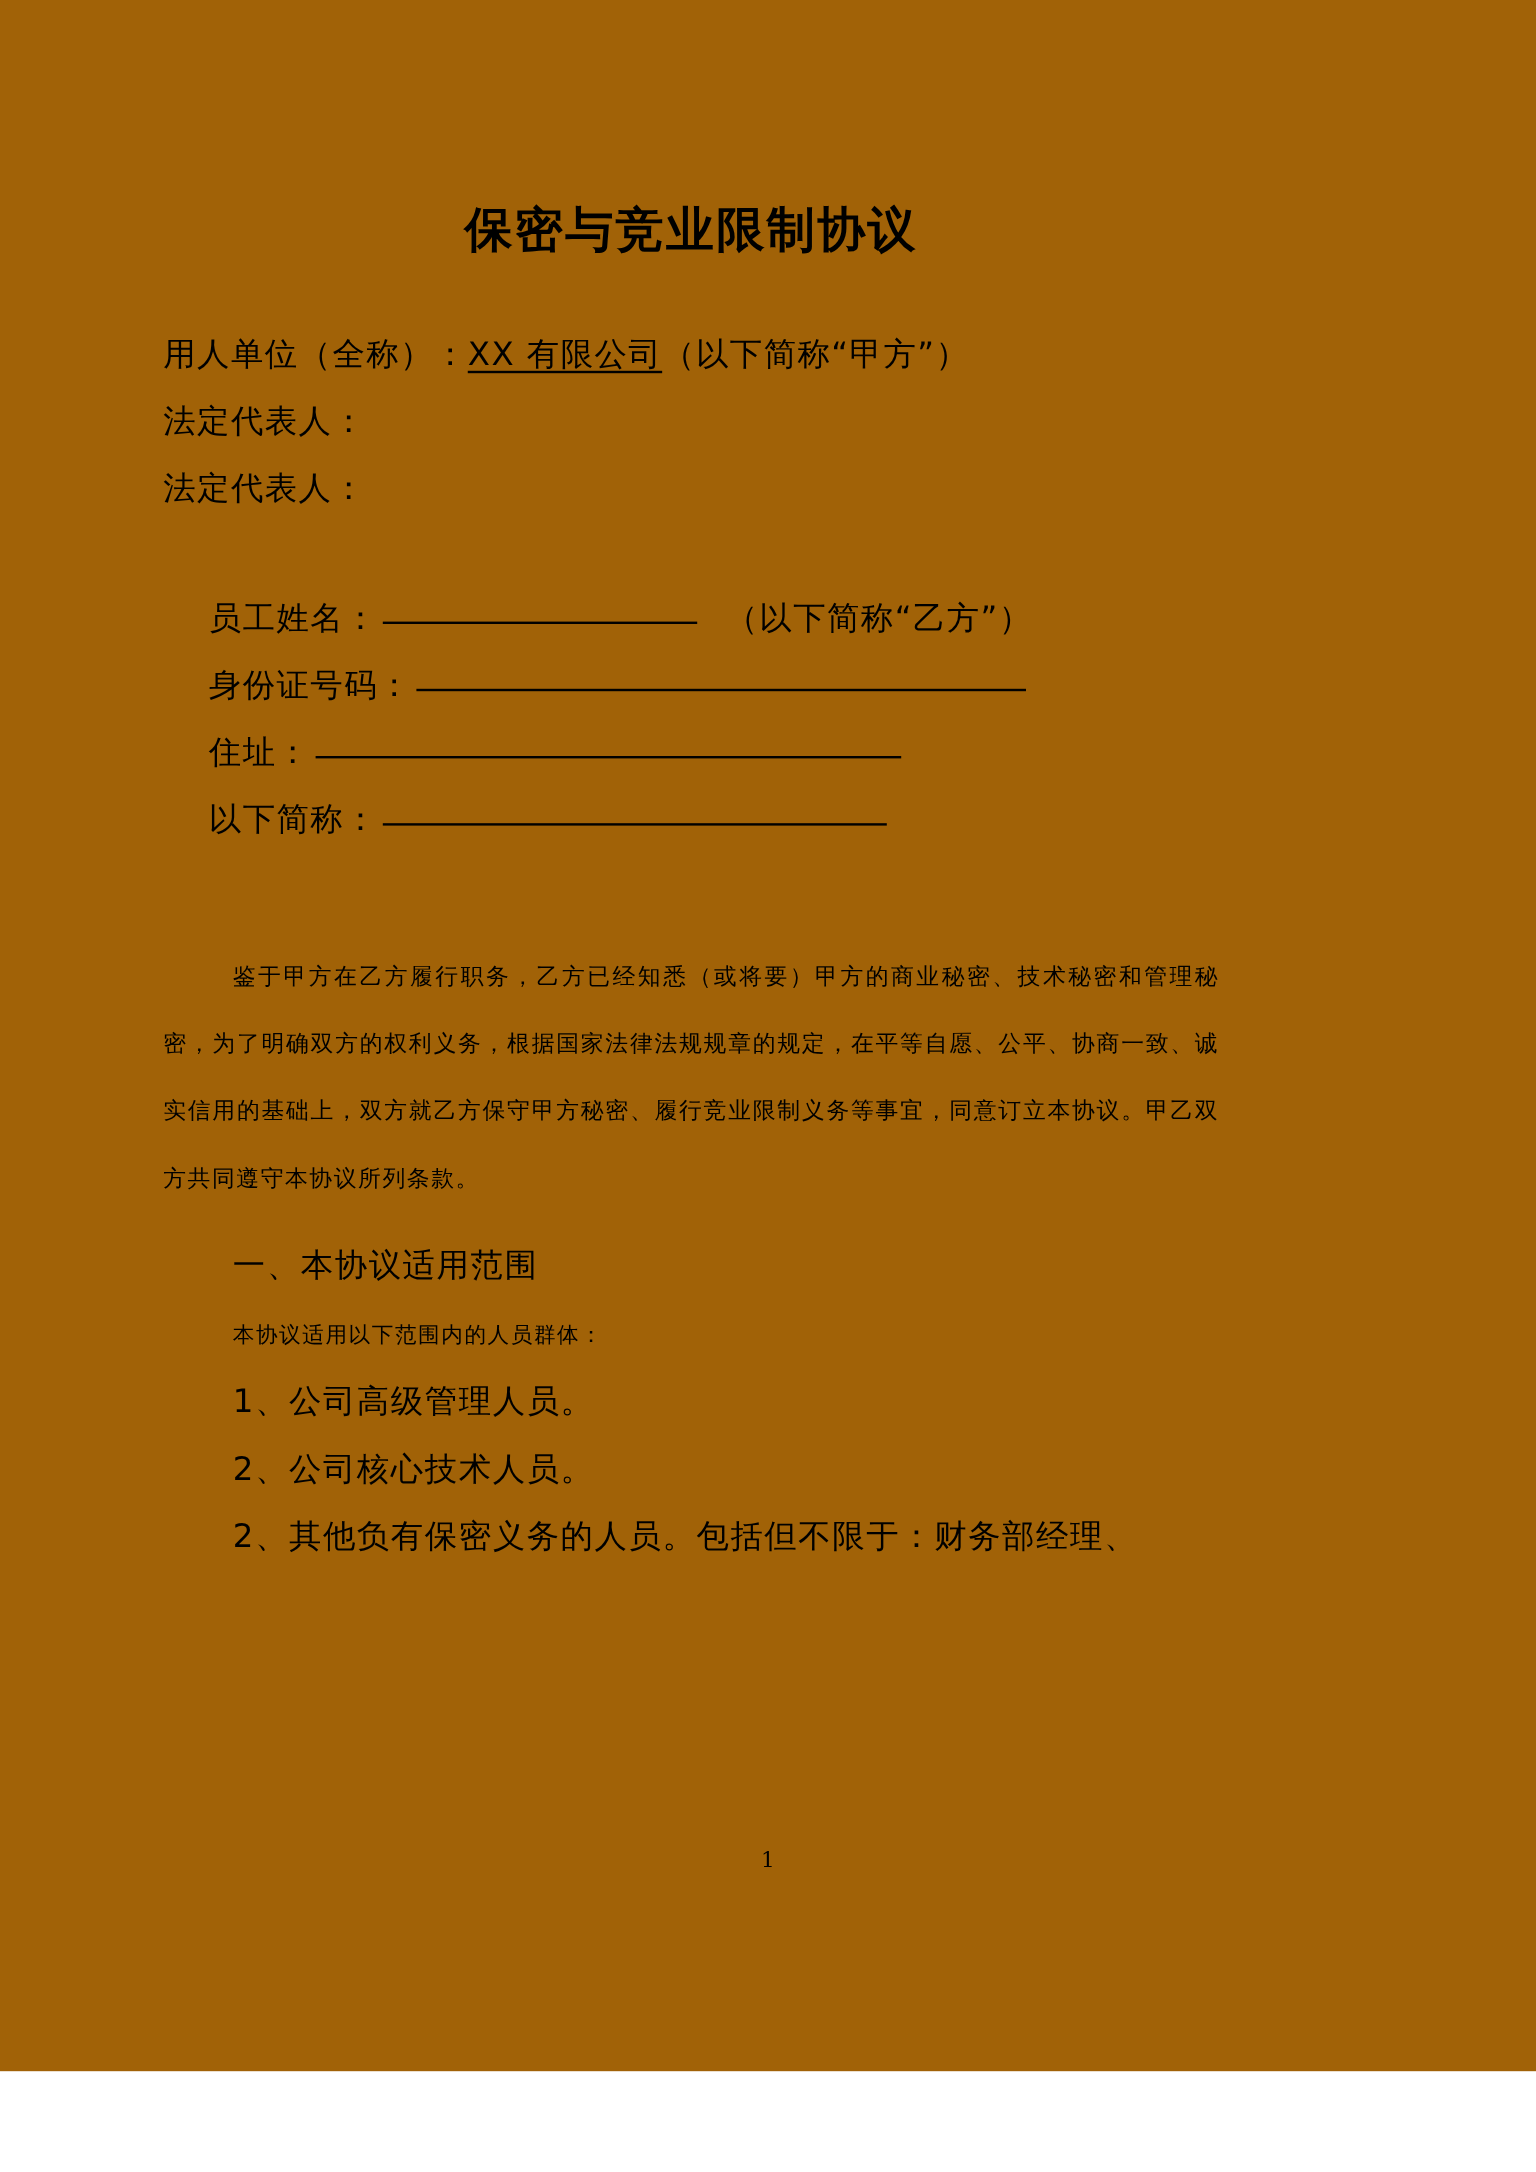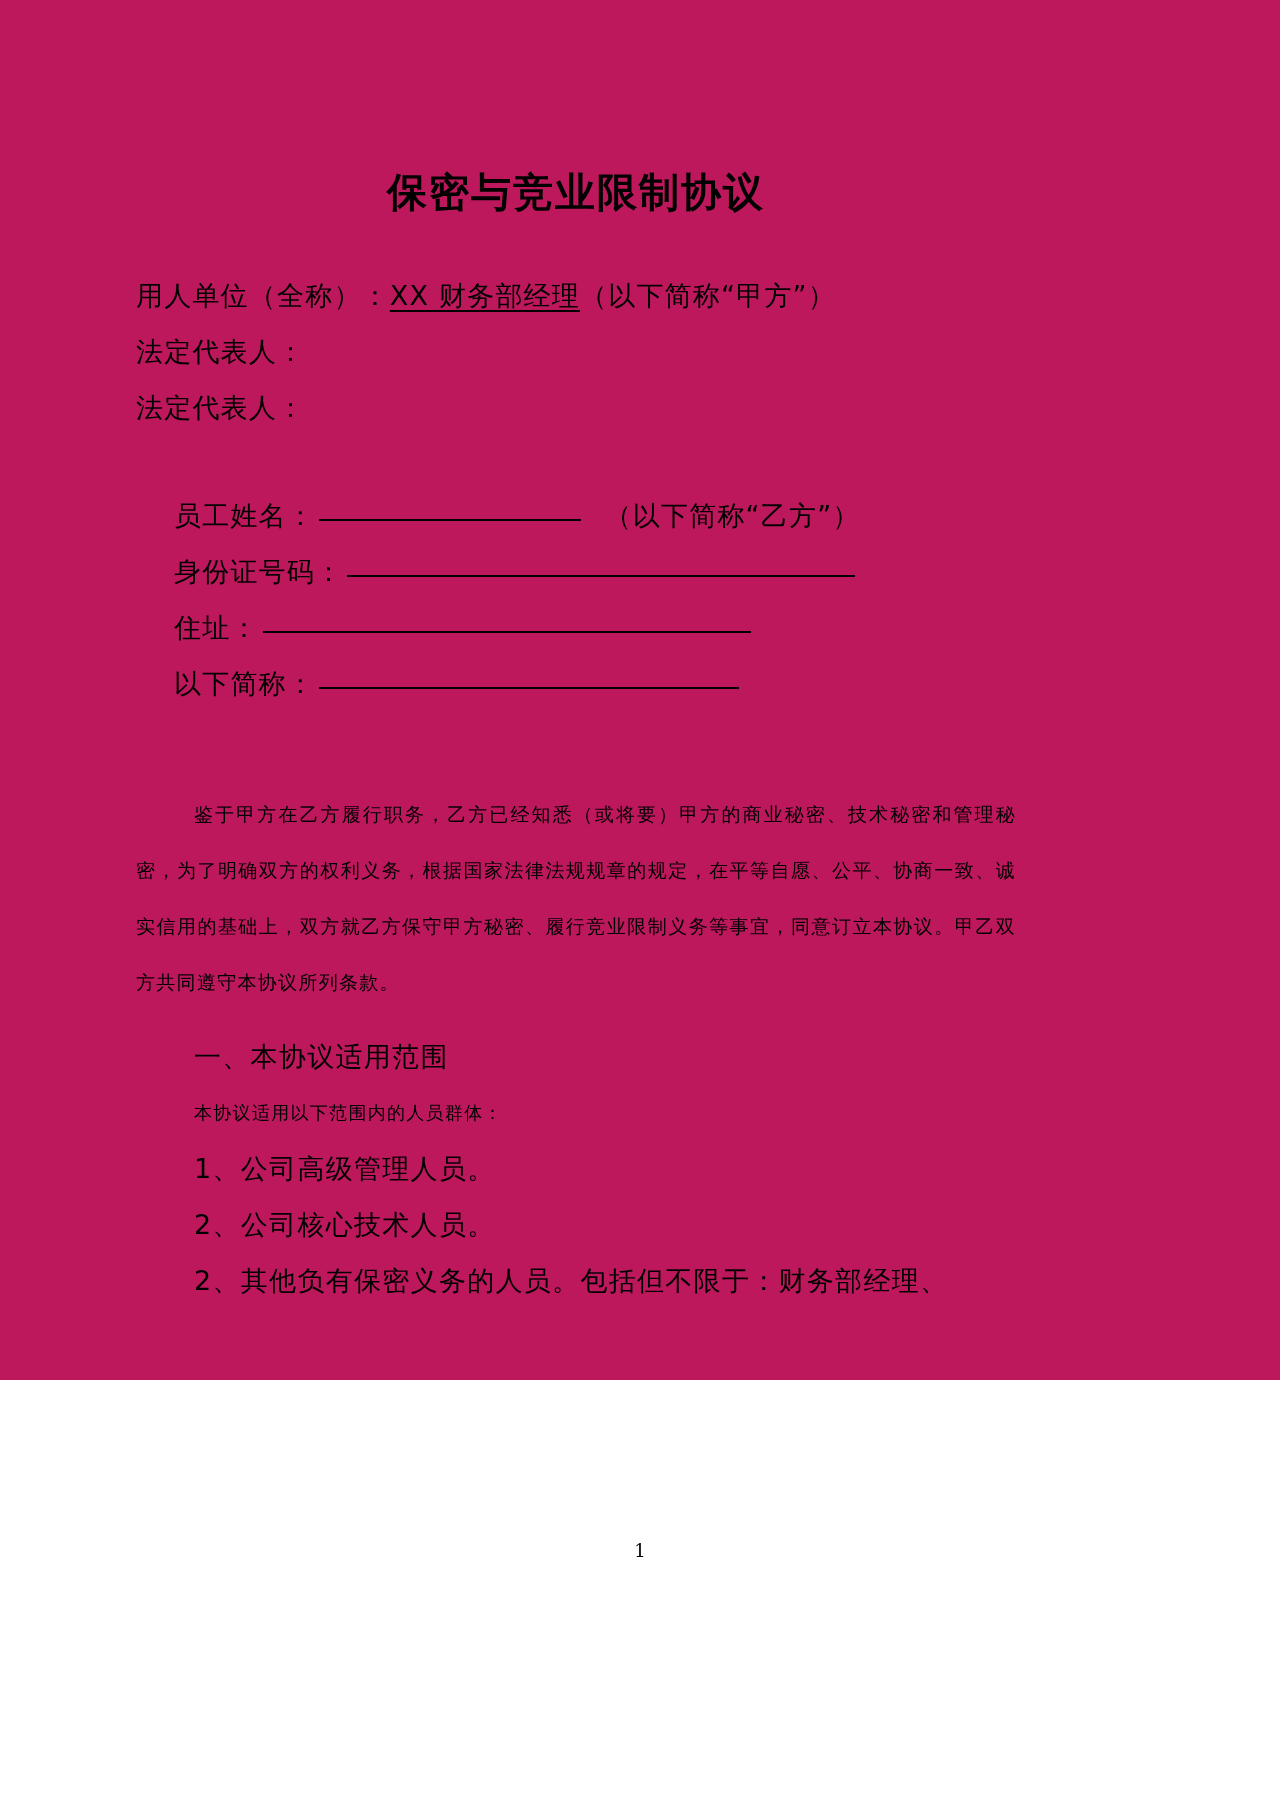--- a/index.html
+++ b/index.html
@@ -11,22 +11,22 @@
     width: 1280px;
     height: 1810px;
     font-family: "DejaVu Sans", "Liberation Sans", sans-serif;
     color: #000000;
     position: relative;
     overflow: hidden;
   }
   .page {
     position: relative;
     width: 1280px;
-    height: 1380px;
-    background: #be185d;
+    height: 1726px;
+    background: #a16207;
     box-sizing: border-box;
     padding: 12px;
   }
   .content {
     position: absolute;
     left: 136px;
     top: 0;
     width: 880px;
   }
 
@@ -88,20 +88,21 @@
     text-indent: 58px;
     width: 880px;
   }
 
   .section-heading {
     font-size: 27px;
     line-height: 56px;
     letter-spacing: 1.3px;
     text-indent: 58px;
     white-space: nowrap;
+    font-family: Liberation Mono, monospace;
   }
 
   .sub-line {
     font-size: 18px;
     line-height: 56px;
     letter-spacing: 1.3px;
     text-indent: 58px;
     white-space: nowrap;
   }
 
@@ -134,21 +135,21 @@
 
 <div class="page">
 
   <div class="content">
 
     <h1 class="doc-title">保密与竞业限制协议</h1>
 
     <div class="party-block">
 
       <div class="line">
-        <span>用人单位（全称）：</span><span class="underline-text">XX 财务部经理</span><span>（以下简称“甲方”）</span>
+        <span>用人单位（全称）：</span><span class="underline-text">XX 有限公司</span><span>（以下简称“甲方”）</span>
       </div>
 
       <div class="line">
         <span>法定代表人：</span><span></span>
       </div>
 
       <div class="line">
         <span>法定代表人：</span><span></span>
       </div>
 

